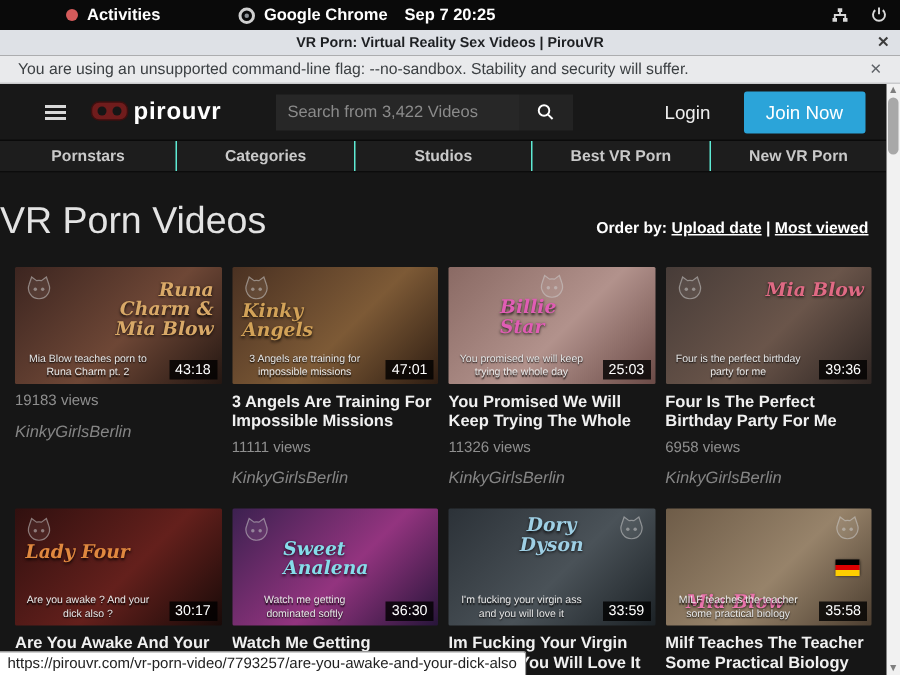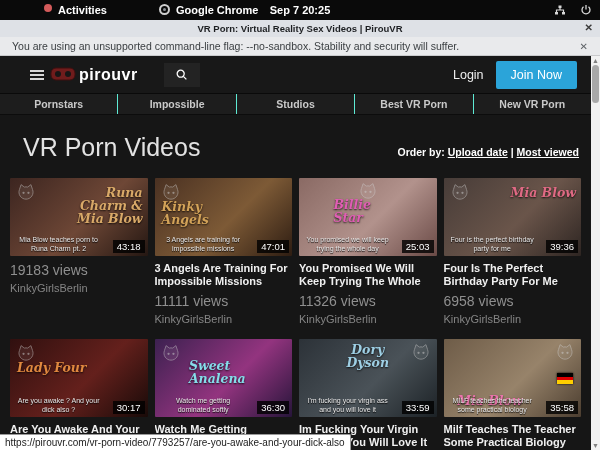--- a/index.html
+++ b/index.html
@@ -4,21 +4,21 @@
 <style>
   * { margin:0; padding:0; box-sizing:border-box; }
   html,body { width:600px; height:450px; overflow:hidden; background:#000;
     font-family:"Liberation Sans", sans-serif; }
   .stage { position:absolute; inset:0; width:600px; height:450px; overflow:hidden; }
 
   
   .topbar { position:absolute; top:0; left:0; width:600px; height:20px; background:#0a0a0a;
     color:#fff; display:flex; align-items:center; font-size:11px; font-weight:bold; }
   .tb-left { display:flex; align-items:center; gap:18px; padding-left:10px; }
-  .tb-group { display:flex; align-items:flex-start; gap:6px; cursor:default;padding-left:34px; }
+  .tb-group { display:flex; align-items:center; gap:6px; cursor:default;padding-left:34px; }
   .rec-dot { width:8px; height:8px; border-radius:50%; background:#d45b5b; display:inline-block; }
   .chrome-glyph { width:11px; height:11px; border-radius:50%; border:2px solid #cfcfcf; position:relative; }
   .chrome-glyph::after { content:""; position:absolute; inset:2px; border-radius:50%; background:#8a8f94; }
   .tb-clock { position:absolute; left:50%; transform:translateX(-50%); }
   .tb-right { position:absolute; right:8px; display:flex; align-items:center; gap:14px; }
   .tb-right svg { display:block; }
 
   
   .titlebar { position:absolute; top:20px; left:0; width:600px; height:17px; background:#dee1e6;
     display:flex; align-items:center; justify-content:center; font-size:9.5px; font-weight:bold; color:#1d1f22; }
@@ -34,21 +34,21 @@
   .viewport { position:absolute; top:56px; left:0; width:600px; height:394px; background:#161616; overflow:hidden; }
   .pagecol { position:absolute; top:0; left:0; right:9px; bottom:0; overflow:hidden; }
 
   
   .scrollbar { position:absolute; top:0; right:0; width:9px; height:100%; background:#f1f1f1; z-index:60; }
   .sb-arrow { position:absolute; left:0; width:9px; height:9px; color:#7f7f7f; font-size:7px; line-height:9px; text-align:center; }
   .sb-up { top:0; } .sb-down { bottom:0; }
   .sb-thumb { position:absolute; top:9px; left:1px; width:7px; height:38px; background:#a8a8a8; border-radius:4px; }
 
   
-  .site-header { height:38px; background:#181818; display:flex; align-items:center; padding:0 14px; border-bottom:1px solid #0a0a0a; }
+  .site-header { height:38px; background:#181818; display:flex; align-items:center; padding:0 14px; gap:10px; border-bottom:1px solid #0a0a0a; }
   .burger { width:14px; height:10px; margin:0 6px 0 16px;
     background:repeating-linear-gradient(#d8d8d8 0 2px, transparent 2px 4px); cursor:pointer; }
   .logo { display:flex; align-items:center; gap:3px; cursor:pointer; }
   .logo-text { color:#fff; font-weight:bold; font-size:16px; letter-spacing:.5px; }
   .searchwrap { display:flex; margin-left:26px; }
   .search-input { width:162px; height:24px; background:#272727; border:0; outline:0; color:#bbb;
     font-size:11px; padding:0 8px; font-family:"Liberation Sans",sans-serif; }
   .search-input::placeholder { color:#8b8b8b; }
   .search-btn { width:36px; height:24px; background:#232323; border:0; cursor:pointer;
     display:flex; align-items:center; justify-content:center; }
@@ -56,21 +56,21 @@
   .join-btn { background:var(--accent,#2ba4d9); color:#fff; border:0; font-size:12.5px;
     padding:7px 15px; margin-left:12px; border-radius:2px; cursor:pointer; font-family:"Liberation Sans",sans-serif; }
 
   
   .main-nav { height:21px; background:#1d1d1d; display:flex; border-bottom:1px solid #0c0c0c; }
   .nav-item { flex:1; text-align:center; font-size:10.5px; font-weight:bold; color:#c9c9c9;
     line-height:21px; border-right:1px solid #5eead4; cursor:pointer; }
   .nav-item:last-child { border-right:0; }
 
   
-  .head-row { display:flex; align-items:flex-end; justify-content:space-between; padding:18px 12px 16px 23px; }
+  .head-row { display:flex; align-items:flex-end; justify-content:space-between; padding:18px 12px 16px 0; }
   .page-title { font-size:25px; color:#e3e3e3; font-weight:normal; }
   .orderby { font-size:10.5px; color:#fff; font-weight:bold; padding-bottom:4px; }
   .orderby a { color:#fff; text-decoration:underline; cursor:pointer; }
 
   
   .grid { display:grid; grid-template-columns:repeat(4,1fr); gap:14px 7px; padding:0 10px; }
   .card { cursor:pointer; }
   .thumb { position:relative; height:78px; overflow:hidden; border-radius:1px; }
   .mask { position:absolute; opacity:.55; }
   .mask svg { display:block; }
@@ -84,22 +84,22 @@
   .ov-top { left:50%; top:4px; transform:translateX(-50%); text-align:center; max-width:70%; }
   .ov-bottomleft { left:10%; bottom:10px; text-align:center; max-width:70%; }
   .cap { position:absolute; bottom:3px; left:6px; width:62%; font-size:7px; color:#e8e8e8;
     text-align:center; line-height:1.3; text-shadow:0 1px 1px #000; }
   .dur { position:absolute; right:3px; bottom:3px; background:rgba(0,0,0,.8); color:#fff;
     font-size:9.5px; padding:1px 4px; }
   .deflag { position:absolute; right:8px; top:44%; width:16px; height:11px;
     background:linear-gradient(#000 0 33%, #d00 33% 66%, #ffce00 66% 100%); box-shadow:0 0 2px #000; }
   .vtitle { margin-top:6px; font-size:11px; font-weight:bold; color:#f0f0f0; line-height:1.15;
     height:25px; overflow:hidden; }
-  .views { margin-top:6px; font-size:14px; color:#8f8f8f; height:12px; }
-  .studio { margin-top:8px; font-size:11px; color:#858585; cursor:pointer; }
+  .views { margin-top:6px; font-size:10px; color:#8f8f8f; height:12px; }
+  .studio { margin-top:8px; font-size:11px; color:#858585; cursor:pointer;font-style:italic; }
 
   
   .status-url { position:absolute; left:0; bottom:0; z-index:70; background:#fff;
     border:1px solid #9a9a9a; border-left:0; border-bottom:0; border-top-right-radius:2px;
     font-size:10px; color:#222; padding:2px 5px 2px 5px; white-space:nowrap; }
 </style>
 </head>
 <body>
 
 <div class="stage">
@@ -152,34 +152,35 @@
         <span class="burger"></span>
         <div class="logo">
           <svg width="26" height="15" viewBox="0 0 26 15">
             <rect x="1" y="1" width="24" height="12" rx="5" fill="var(--logored,#701c1c)" stroke="#3d0f0f"></rect>
             <circle cx="8" cy="7" r="3" fill="#161616"></circle>
             <circle cx="18" cy="7" r="3" fill="#161616"></circle>
           </svg>
           <span class="logo-text">pirouvr</span>
         </div>
         <div class="searchwrap">
+          <input class="search-input" type="text" placeholder="Search from 3,422 Videos" style="">
           <button class="search-btn">
             <svg width="13" height="13" viewBox="0 0 24 24" fill="none" stroke="#fff" stroke-width="2.4">
               <circle cx="10.5" cy="10.5" r="6.5"></circle>
                 <line x1="15.5" y1="15.5" x2="21" y2="21"></line>
             </svg>
           </button>
         </div>
         <span class="login">Login</span>
         <button class="join-btn">Join Now</button>
       </div>
 
       <div class="main-nav">
           <div class="nav-item">Pornstars</div>
-          <div class="nav-item">Impossible</div>
+          <div class="nav-item">Categories</div>
           <div class="nav-item">Studios</div>
           <div class="nav-item">Best VR Porn</div>
           <div class="nav-item">New VR Porn</div>
         </div>
 
       <div class="head-row">
         <h1 class="page-title">VR Porn Videos</h1>
         <div class="orderby">
           <span>Order by:</span>
           <a>Upload date</a>

